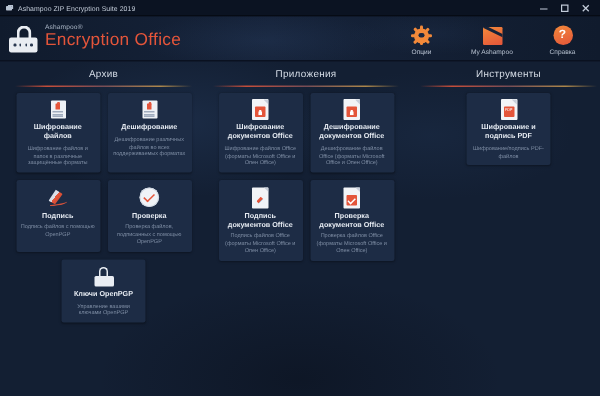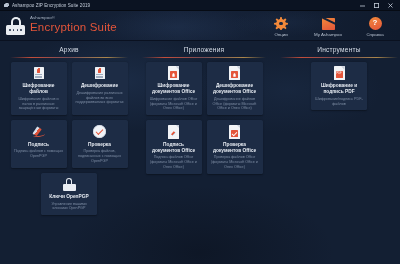--- a/index.html
+++ b/index.html
@@ -449,21 +449,21 @@
       <div class="body"></div>
       <div class="dots">
           <i></i>
           <i></i>
           <i></i>
           <i></i>
         </div>
     </div>
     <div class="brand-text">
       <div class="brand-sup">Ashampoo®</div>
-      <div class="brand-name">Encryption Suite</div>
+      <div class="brand-name">Encryption Office</div>
     </div>
   </div>
 
   <div class="header-actions">
 
     <div class="haction">
       <div class="haction-ico">
         <div class="gear">
             <i></i>
             <i></i>

